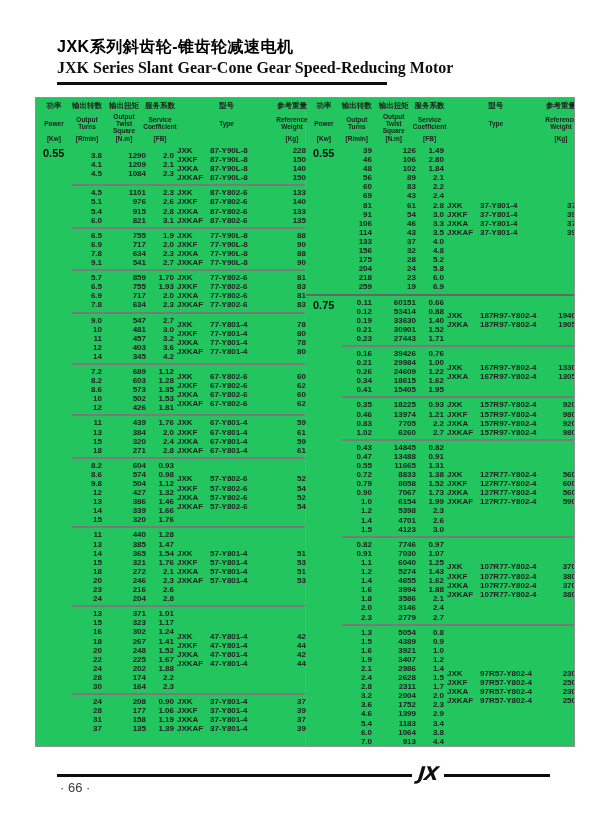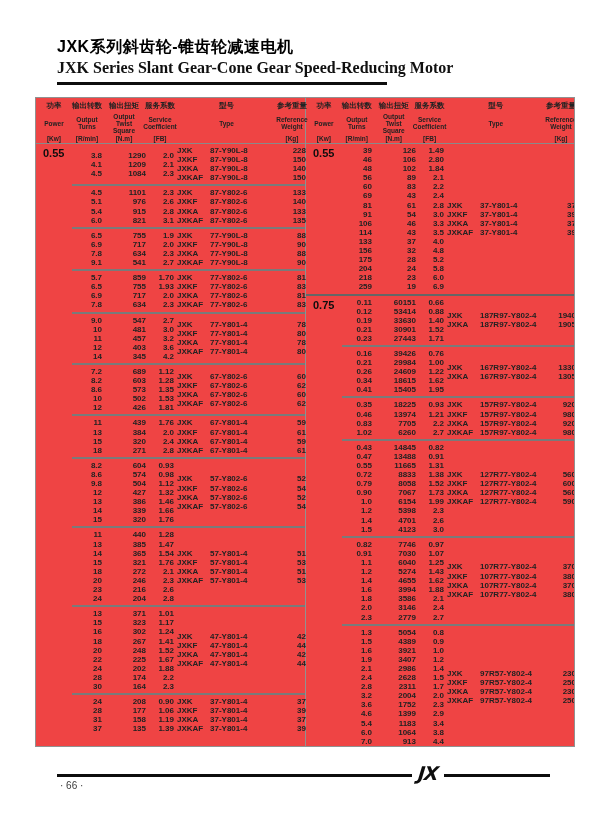--- a/index.html
+++ b/index.html
@@ -9,21 +9,21 @@
   }
   
   .title-block{position:absolute;left:57px;top:37px;}
   .title-zh{font-size:16px;font-weight:bold;color:#000000;letter-spacing:.5px;}
   .title-en{font-family:"Liberation Serif",serif;font-size:16px;font-weight:bold;color:#101010;margin-top:1px;}
   .title-rule{width:330px;height:3px;background:#0d0d0d;margin-top:5px;}
   
   .spec-table{
     position:absolute;left:35px;top:97px;width:540px;height:650px;
     border:1px solid #919191;box-sizing:border-box;display:flex;
-    overflow:hidden;background:#ef4444;
+    overflow:hidden;background:#22c55e;
   }
   .panel{box-sizing:border-box;}
   .panel.left{width:270px;border-right:1px solid #919191;}
   .panel.right{width:268px;}
   .phead{display:flex;height:46px;box-sizing:border-box;border-bottom:1px solid #8a8a8a;padding-top:3px;}
   .hcell{display:flex;flex-direction:column;align-items:center;justify-content:space-between;font-weight:bold;color:#222;}
   .c0{width:36px}.c1{width:30px}.c2{width:44px}.c3{width:28px}.c4{width:105px}.c5{width:26px}
   .hzh{font-size:7.5px;white-space:nowrap;}
   .hen{flex:1;display:flex;flex-direction:column;align-items:center;justify-content:center;font-size:6.5px;line-height:7px;}
   .hword{white-space:nowrap;}
@@ -45,21 +45,21 @@
   
   .footer{position:absolute;left:57px;top:766px;width:493px;display:flex;align-items:center;}
   .fline{height:3px;background:#0d0d0d;}
   .fline.long{flex:1;}
   .fline.short{width:106px;}
   .flogo{
     font-family:"DejaVu Sans",sans-serif;font-weight:bold;font-style:italic;
     font-size:19px;color:#0d0d0d;margin:0 6px;line-height:1;
     letter-spacing:-1px;transform:skewX(-6deg) translateY(-2px);
   }
-  .pageno{position:absolute;left:60px;top:780px;font-size:10px;color:#3a3a3a;}
+  .pageno{position:absolute;left:60px;top:780px;font-size:13px;color:#3a3a3a;}
 </style>
 </head>
 <body>
 
 <div class="page">
 
   <div class="title-block">
     <div class="title-zh">JXK系列斜齿轮-锥齿轮减速电机</div>
     <div class="title-en">JXK Series Slant Gear-Cone Gear Speed-Reducing Motor</div>
     <div class="title-rule"></div>

